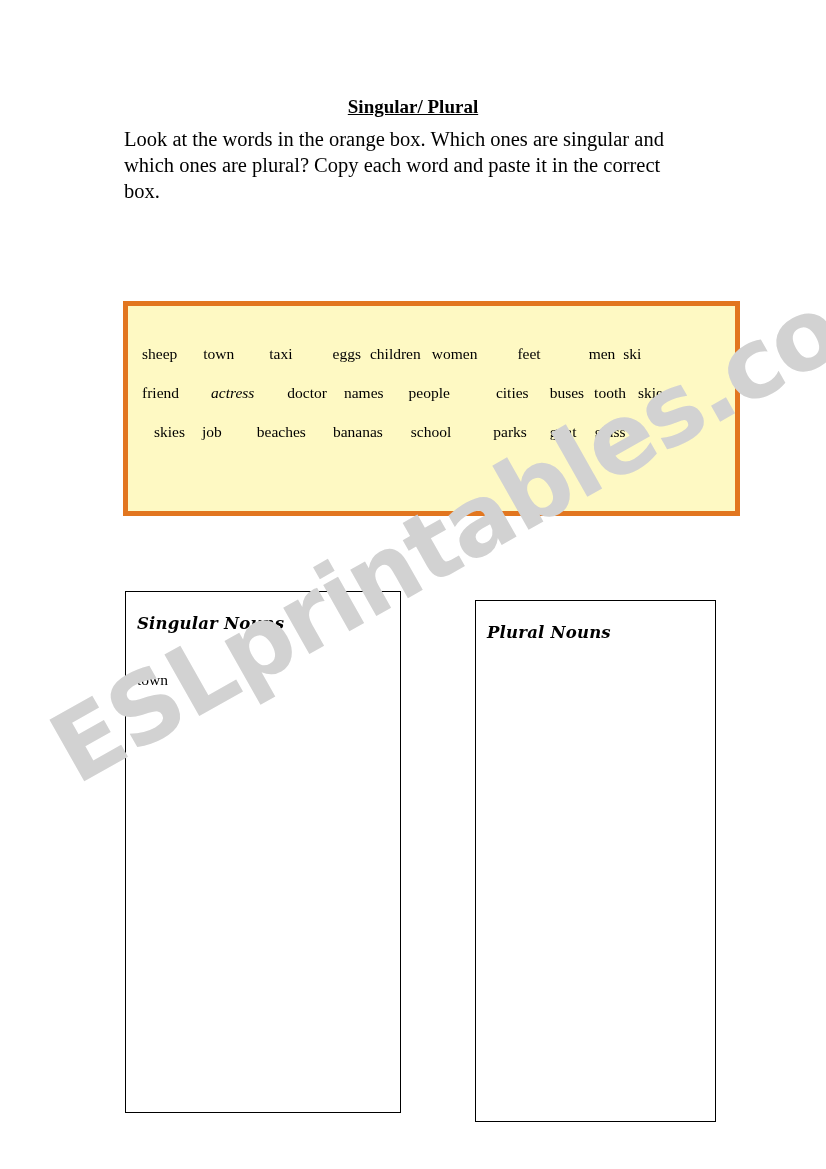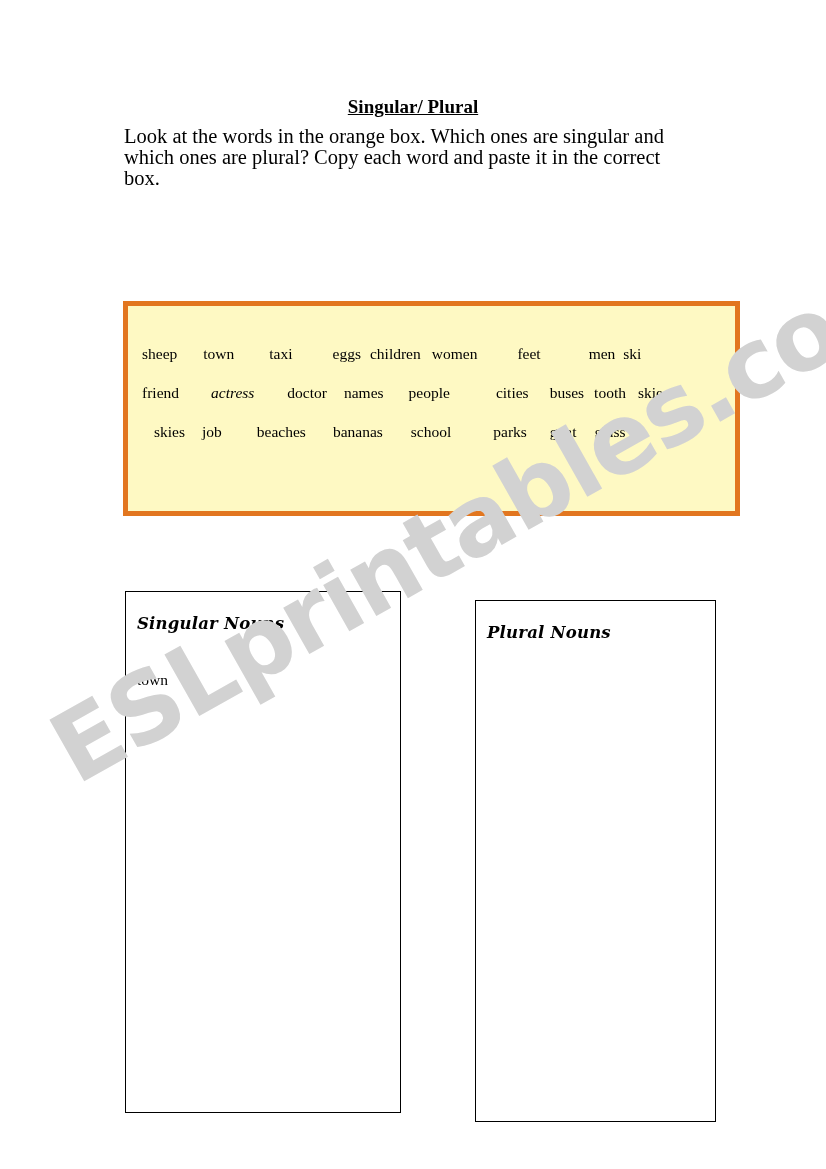--- a/index.html
+++ b/index.html
@@ -46,21 +46,21 @@
     text-decoration: underline;
     z-index: 2;
   }
 
   #instructions {
     position: absolute;
     left: 124px;
     top: 126px;
     width: 565px;
     font-size: 20.5px;
-    line-height: 21px;
+    line-height: 26px;
     z-index: 2;
   }
   #instructions .para-gap {
     height: 26px;
   }
 
   
   #word-bank {
     position: absolute;
     left: 123px;

